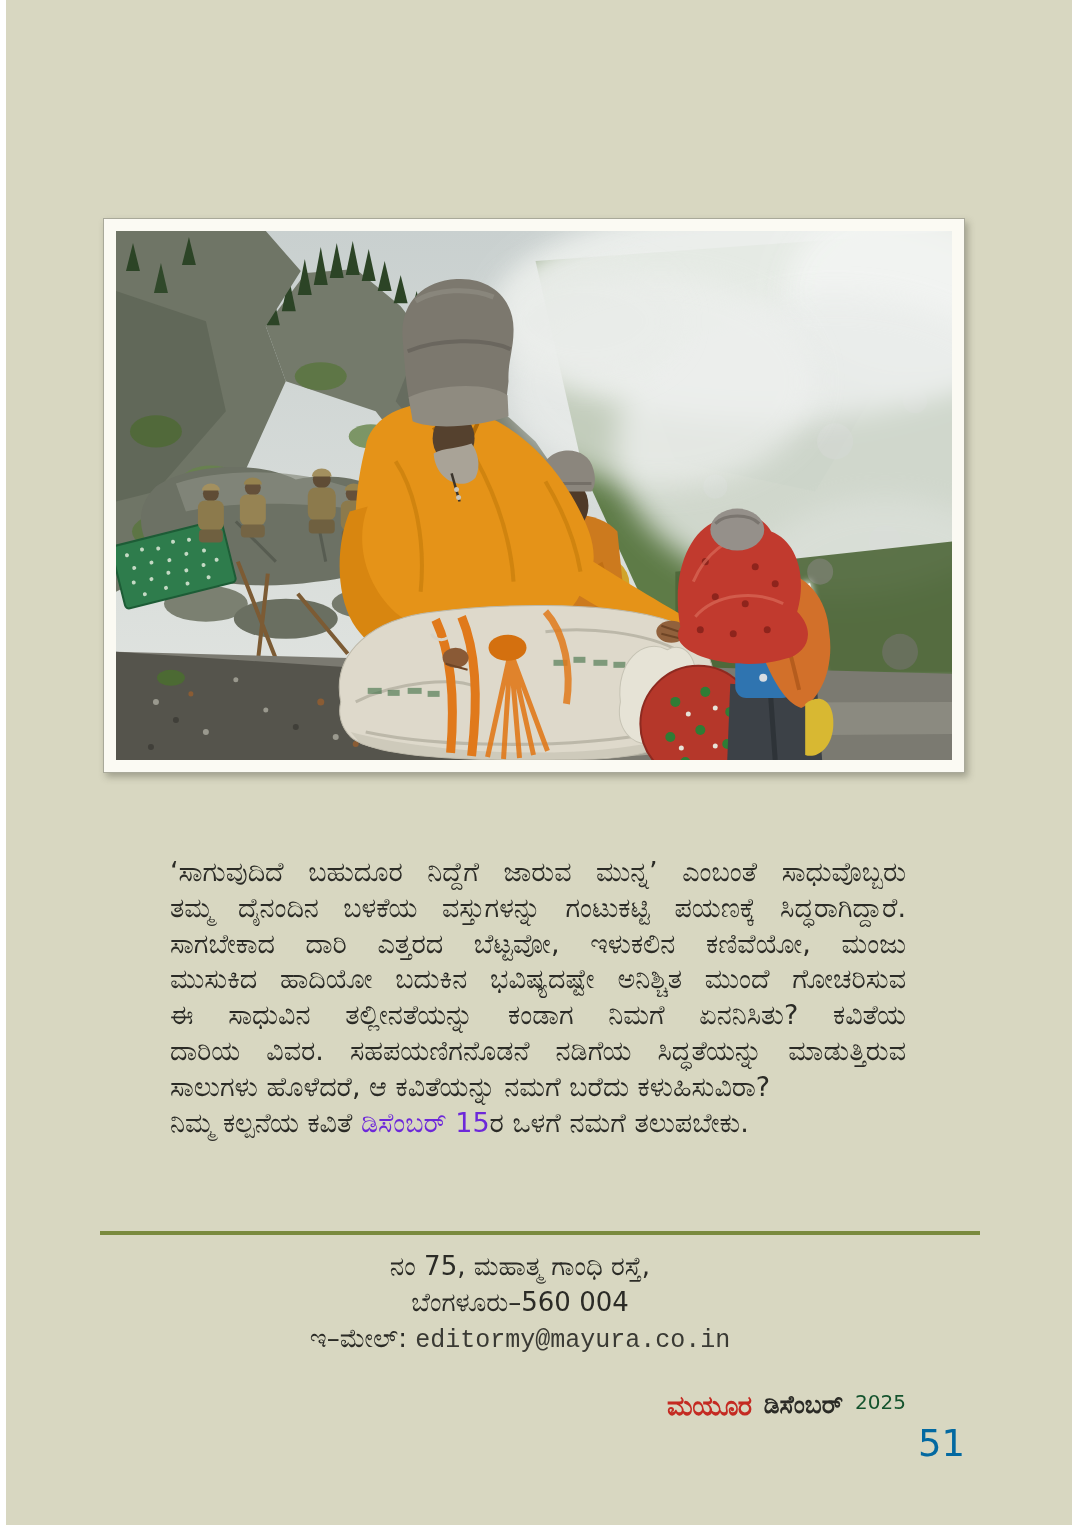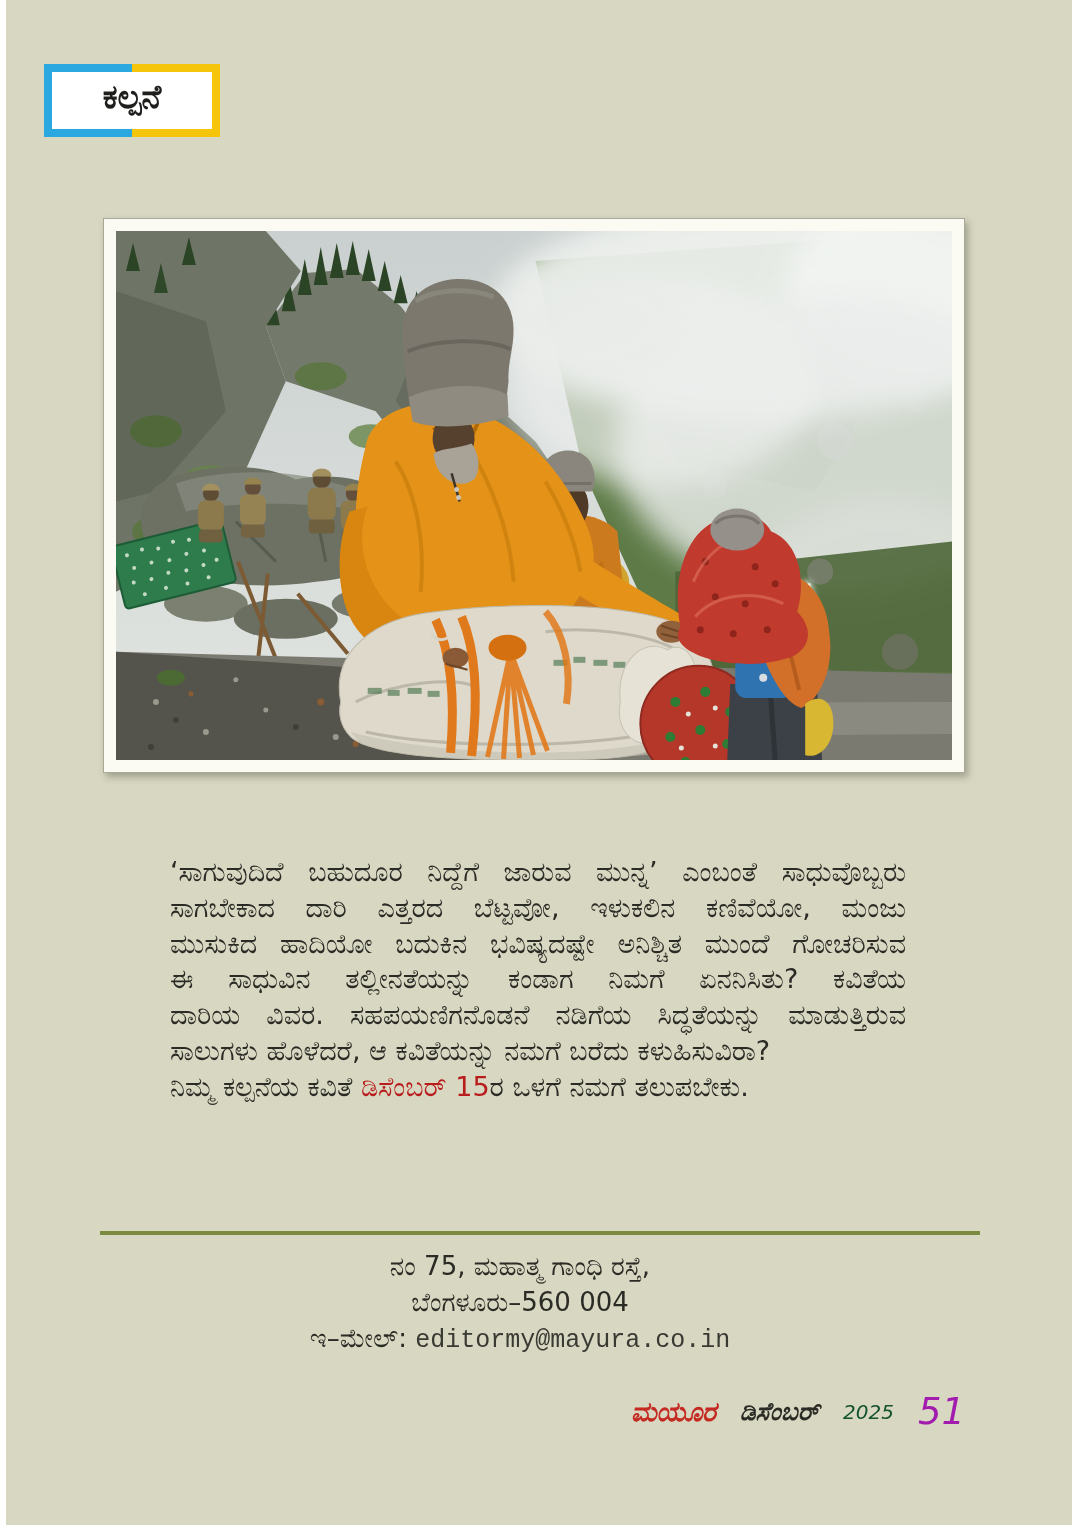--- a/index.html
+++ b/index.html
@@ -34,49 +34,46 @@
   .photo{width:100%;height:100%;overflow:hidden;background:#cfd5d2;}
   .photo svg{display:block;width:100%;height:100%;}
 
   
   .para{
     position:absolute;left:170px;top:854px;width:736px;
     font-size:27px;line-height:35.8px;color:#2b2b26;
   }
   .para-line{white-space:normal;}
   .para-line.just{text-align:justify;text-align-last:justify;}
-  .hl{color:#b91c1c;}
+  .hl{color:#6d28d9;}
 
   
   .rule{position:absolute;left:100px;top:1231px;width:880px;height:4px;background:#7a8a3e;}
   .address{
     position:absolute;left:90px;top:1248px;width:860px;
     text-align:center;font-size:26px;line-height:36px;color:#2b2b26;
   }
   .address .email{font-size:25px;color:#3a3a34;font-family:Liberation Mono, monospace;}
 
   
   .footer{
     position:absolute;right:107px;top:1390px;
-    display:flex;align-items:center;gap:24px;white-space:nowrap;font-style:italic;
+    display:flex;align-items:flex-start;gap:12px;white-space:nowrap;
   }
   .footer .mag{color:#c42a22;font-weight:bold;font-size:27px;letter-spacing:-.5px;}
   .footer .month{font-size:25px;font-weight:bold;color:#2b2b26;}
   .footer .year{font-size:20px;color:#14532d;}
-  .footer .pageno{font-size:37px;color:#a21caf;}
+  .footer .pageno{font-size:37px;color:#0369a1;margin-top:32px;}
 </style>
 </head>
 <body>
 
 <div class="page">
   <div class="edge-strip"></div>
 
-  <div class="badge">
-    <div class="badge-inner">ಕಲ್ಪನೆ</div>
-  </div>
 
   <div class="photo-frame">
     <div class="photo">
       <svg viewBox="0 0 837 528" preserveAspectRatio="none">
         <defs>
           <linearGradient id="skyG" x1="0" y1="0" x2="0" y2="1">
             <stop offset="0" stop-color="#c9d0cf"></stop>
               <stop offset="1" stop-color="#e3e6e2"></stop>
           </linearGradient>
           <filter id="bL" x="-60%" y="-60%" width="220%" height="220%">
@@ -352,20 +349,21 @@
           <ellipse cx="622" cy="298" rx="27" ry="21" fill="#95908a"></ellipse>
           <path d="M600,292 a26,16 0 0 1 44,0" stroke="#7a756f" stroke-width="3" fill="none"></path>
           <path d="M690,472 C706,460 720,470 718,496 C716,517 701,527 690,523 Z" fill="#d8b832"></path>
         </g>
       </svg>
     </div>
   </div>
 
   <div class="para">
     <div class="para-line just">‘ಸಾಗುವುದಿದೆ ಬಹುದೂರ ನಿದ್ದೆಗೆ ಜಾರುವ ಮುನ್ನ’ ಎಂಬಂತೆ ಸಾಧುವೊಬ್ಬರು</div>
+    <div class="para-line just">ತಮ್ಮ ದೈನಂದಿನ ಬಳಕೆಯ ವಸ್ತುಗಳನ್ನು ಗಂಟುಕಟ್ಟಿ ಪಯಣಕ್ಕೆ ಸಿದ್ಧರಾಗಿದ್ದಾರೆ.</div>
     <div class="para-line just">ಸಾಗಬೇಕಾದ ದಾರಿ ಎತ್ತರದ ಬೆಟ್ಟವೋ, ಇಳುಕಲಿನ ಕಣಿವೆಯೋ, ಮಂಜು</div>
     <div class="para-line just">ಮುಸುಕಿದ ಹಾದಿಯೋ ಬದುಕಿನ ಭವಿಷ್ಯದಷ್ಟೇ ಅನಿಶ್ಚಿತ ಮುಂದೆ ಗೋಚರಿಸುವ</div>
     <div class="para-line just">ಈ ಸಾಧುವಿನ ತಲ್ಲೀನತೆಯನ್ನು ಕಂಡಾಗ ನಿಮಗೆ ಏನನಿಸಿತು? ಕವಿತೆಯ</div>
     <div class="para-line just">ದಾರಿಯ ವಿವರ. ಸಹಪಯಣಿಗನೊಡನೆ ನಡಿಗೆಯ ಸಿದ್ಧತೆಯನ್ನು ಮಾಡುತ್ತಿರುವ</div>
     <div class="para-line">ಸಾಲುಗಳು ಹೊಳೆದರೆ, ಆ ಕವಿತೆಯನ್ನು ನಮಗೆ ಬರೆದು ಕಳುಹಿಸುವಿರಾ?</div>
     <div class="para-line"><span>ನಿಮ್ಮ ಕಲ್ಪನೆಯ ಕವಿತೆ </span><span class="hl">ಡಿಸೆಂಬರ್ 15</span><span>ರ ಒಳಗೆ ನಮಗೆ ತಲುಪಬೇಕು.</span></div>
   </div>
 
   <div class="rule"></div>
 

